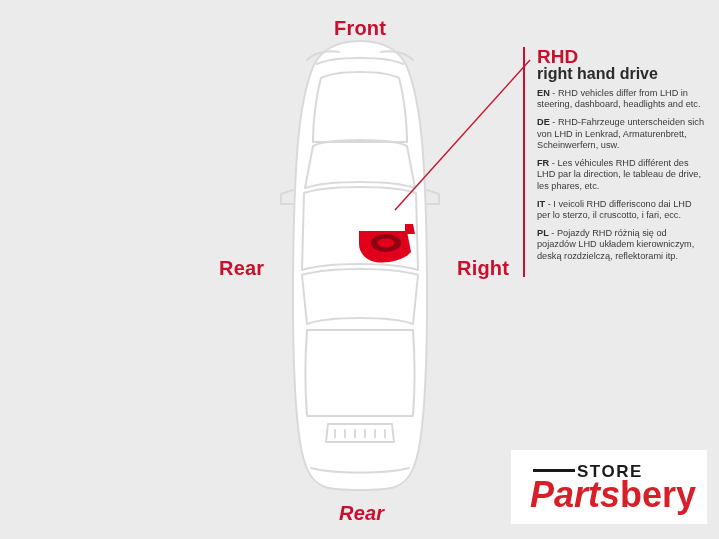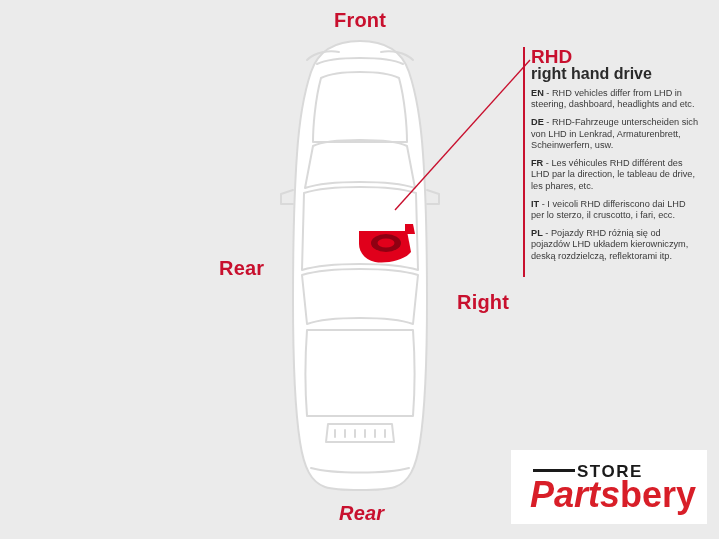--- a/index.html
+++ b/index.html
@@ -22,24 +22,24 @@
 
   
   .orient-label {
     position: absolute;
     color: #c8102e;
     font-weight: bold;
     font-size: 20px;
     letter-spacing: 0.2px;
     white-space: nowrap;
   }
-  #label-front { left: 334px; top: 9px; }
+  #label-front { left: 334px; top: 17px; }
   #label-rear  { left: 339px; top: 502px; font-style: italic; }
   #label-left  { left: 219px; top: 257px; }
-  #label-right { left: 457px; top: 257px; margin-top: 34px; }
+  #label-right { left: 457px; top: 257px; }
 
   
   #car-wrap {
     position: absolute;
     left: 255px;
     top: 38px;
     width: 210px;
     height: 455px;
   }
   #car-wrap svg { display: block; }
@@ -53,21 +53,21 @@
     height: 160px;
     pointer-events: none;
   }
 
   
   #panel {
     position: absolute;
     left: 523px;
     top: 47px;
     width: 168px;
-    padding-left: 6px;
+    padding-left: 12px;
     border-left: 2px solid #c8102e;
     box-sizing: content-box;
   }
   #panel-title {
     color: #c8102e;
     font-weight: bold;
     font-size: 19px;
     line-height: 20px;
     margin: 0 0 1px 0;
   }

